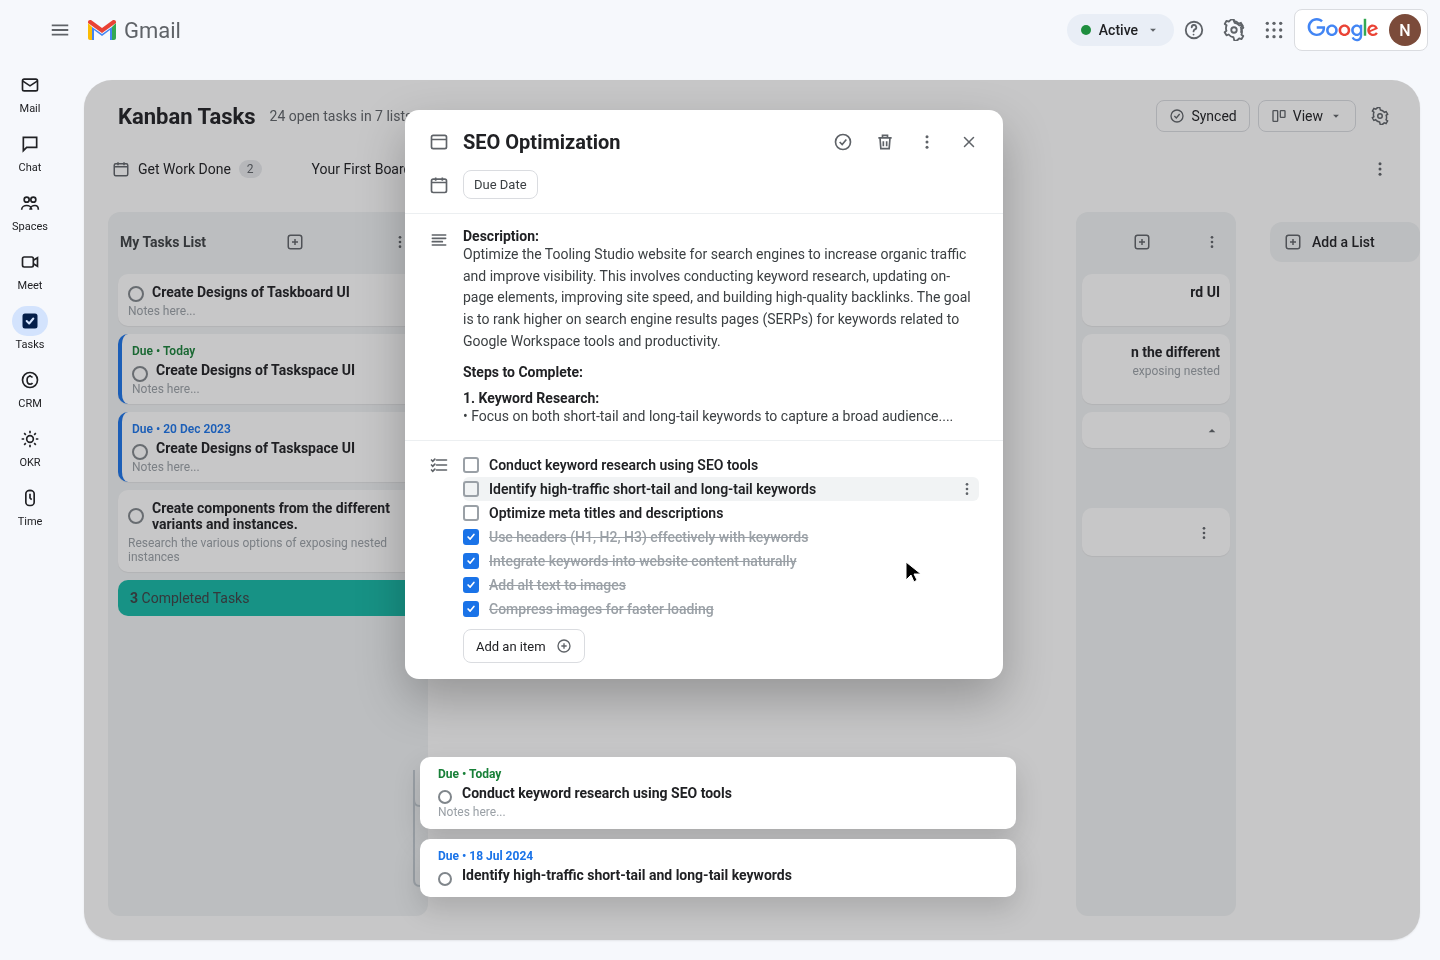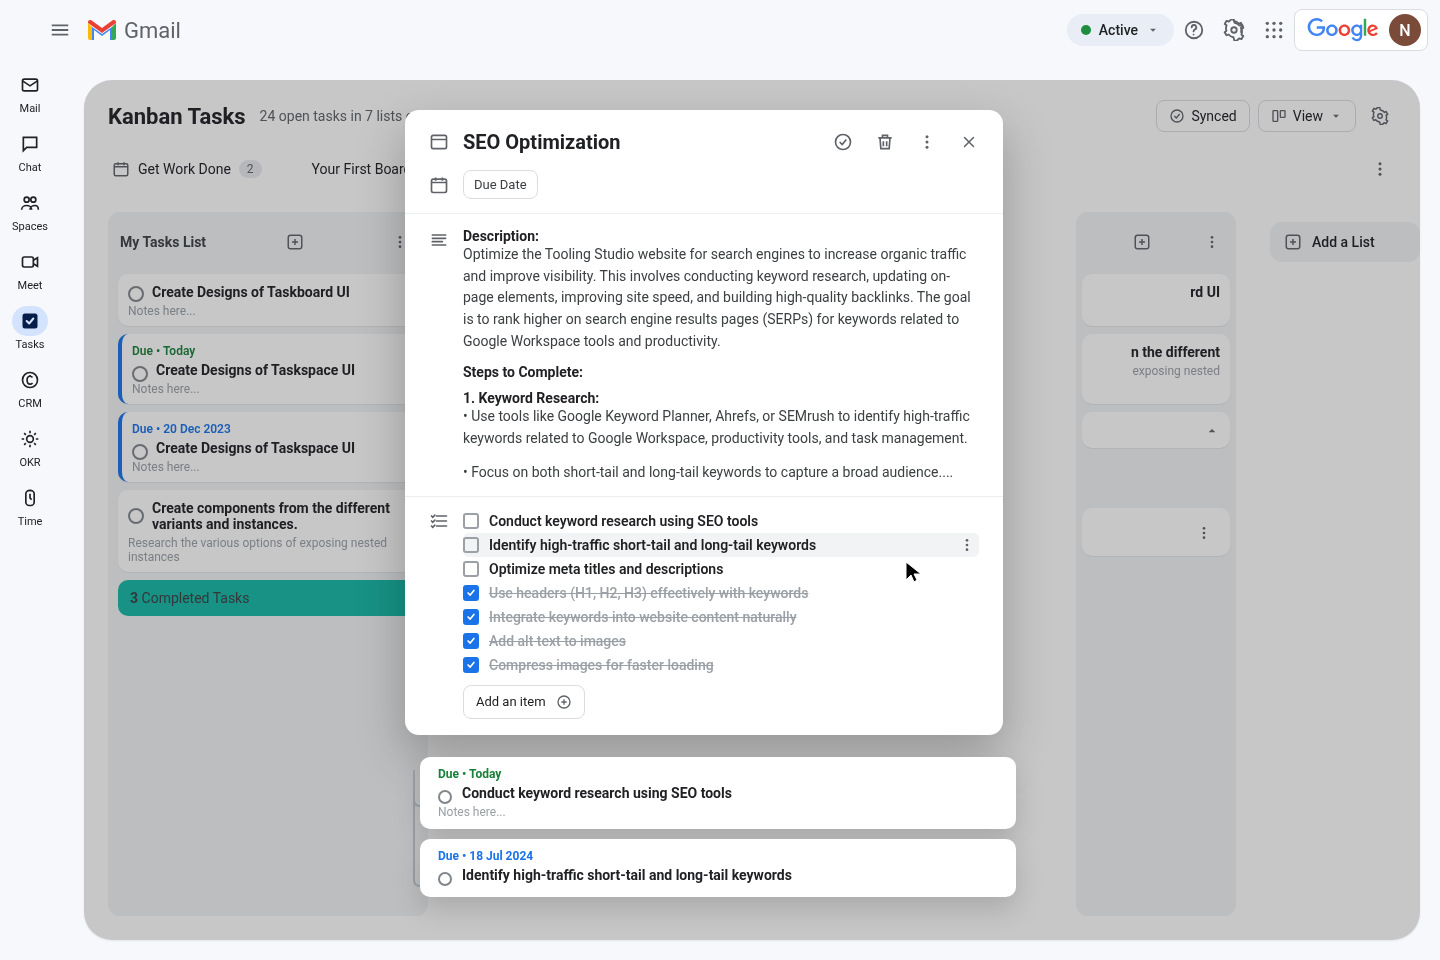--- a/index.html
+++ b/index.html
@@ -26,21 +26,21 @@
   .rail-item { display: flex; flex-direction: column; align-items: center; gap: 2px; width: 60px; padding: 6px 0; cursor: pointer; }
   .rail-item .glyph { width: 36px; height: 30px; border-radius: 16px; display: flex; align-items: center; justify-content: center; color: #202124; }
   .rail-item.sel .glyph { background: #d3e3fd; }
   .rail-item .rlabel { font-size: 11px; color: #202124; }
   .rail-item.sel .glyph svg { fill:#041e49; }
 
   
   .canvas { position: absolute; top: 80px; left: 84px; right: 20px; bottom: 20px; background: #fff; border-radius: 28px; overflow: hidden; box-shadow: 0 1px 2px rgba(0,0,0,.08); }
   .canvas-inner { padding: 20px 24px; }
   .cv-head { display: flex; align-items: center; gap: 14px; }
-  .cv-title { font-size: 22px; font-weight: 700; color: #202124; }
+  .cv-title { font-size: 22px; font-weight: 700; color: #202124; margin-left: 10px; }
   .cv-sub { font-size: 14px; color: #5f6368; }
   .cv-actions { margin-left: auto; display: flex; align-items: center; gap: 8px; }
   .pill { display: flex; align-items: center; gap: 6px; border: 1px solid #dadce0; border-radius: 8px; padding: 7px 12px; font-size: 14px; color: #202124; background: #fff; }
   .icon-only { width: 32px; height: 32px; border-radius: 6px; display: flex; align-items: center; justify-content: center; color: #5f6368; }
 
   
   .tabs { margin-top: 20px; display: flex; align-items: center; gap: 42px; justify-content: center; }
   .tab { display: flex; align-items: center; gap: 8px; font-size: 14px; color: #202124; padding: 8px 4px; }
   .tab .badge { background: #e8eaed; border-radius: 12px; font-size: 12px; padding: 2px 8px; color: #5f6368; }
   .tab-cal { width:18px; height:18px; color:#5f6368; }
@@ -471,21 +471,20 @@
     <span class="lefticon">
       <svg width="20" height="20" viewBox="0 0 24 24" fill="none" stroke="#5f6368" stroke-width="2" stroke-linecap="round">
           <path d="M4 6h16M4 10h16M4 14h12M4 18h16"></path>
         </svg>
     </span>
     <div class="content">
       <div class="label">Description:</div>
       <p>Optimize the Tooling Studio website for search engines to increase organic traffic and improve visibility. This involves conducting keyword research, updating on-page elements, improving site speed, and building high-quality backlinks. The goal is to rank higher on search engine results pages (SERPs) for keywords related to Google Workspace tools and productivity.</p>
       <div class="steps-label">Steps to Complete:</div>
       <div class="step-head">1. Keyword Research:</div>
-      <p class="bullet"> • Use tools like Google Keyword Planner, Ahrefs, or SEMrush to identify high-traffic keywords related to Google Workspace, productivity tools, and task management.</p>
       <p class="bullet" style="margin-bottom:4px;"> • Focus on both short-tail and long-tail keywords to capture a broad audience....</p>
     </div>
   </div>
   <div class="dlg-list">
     <span class="lefticon">
       <svg width="20" height="20" viewBox="0 0 24 24" fill="none" stroke="#5f6368" stroke-width="2" stroke-linecap="round">
           <path d="M9 6h12M9 12h12M9 18h12"></path>
           <path d="M3 6l1.5 1.5L7 5M3 12l1.5 1.5L7 11M3 18l1.5 1.5L7 17"></path>
         </svg>
     </span>

